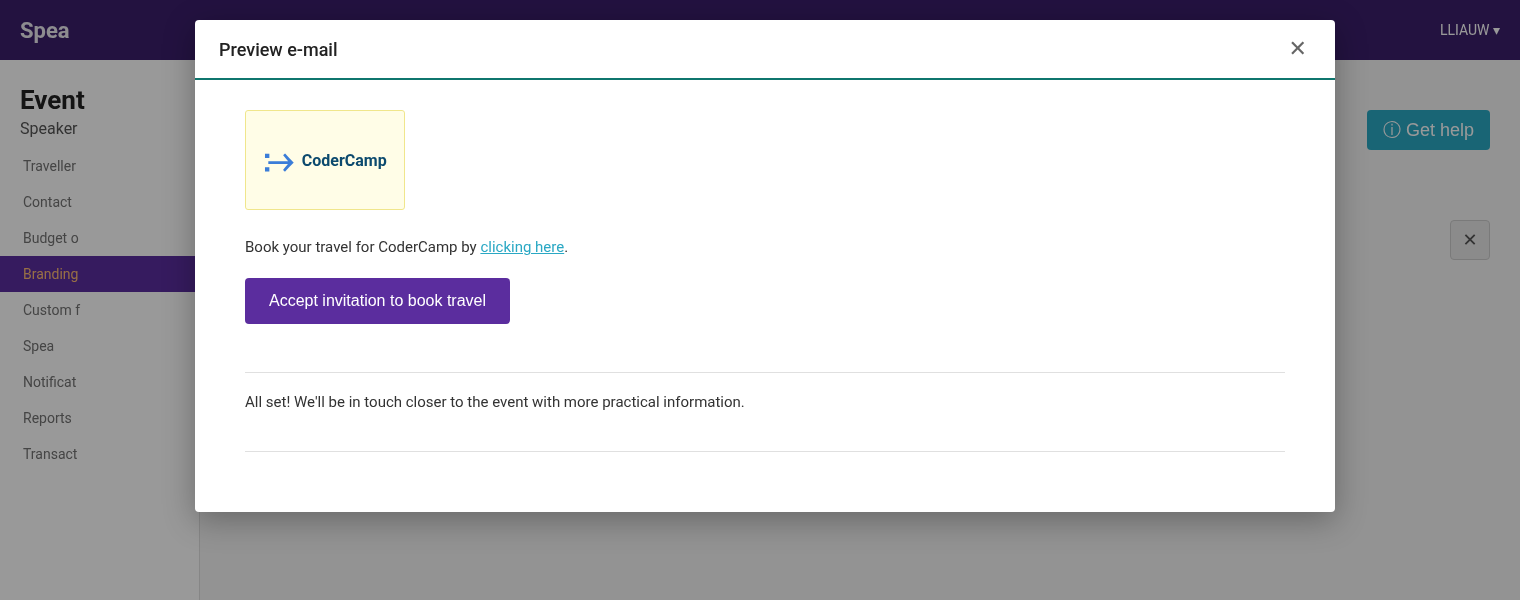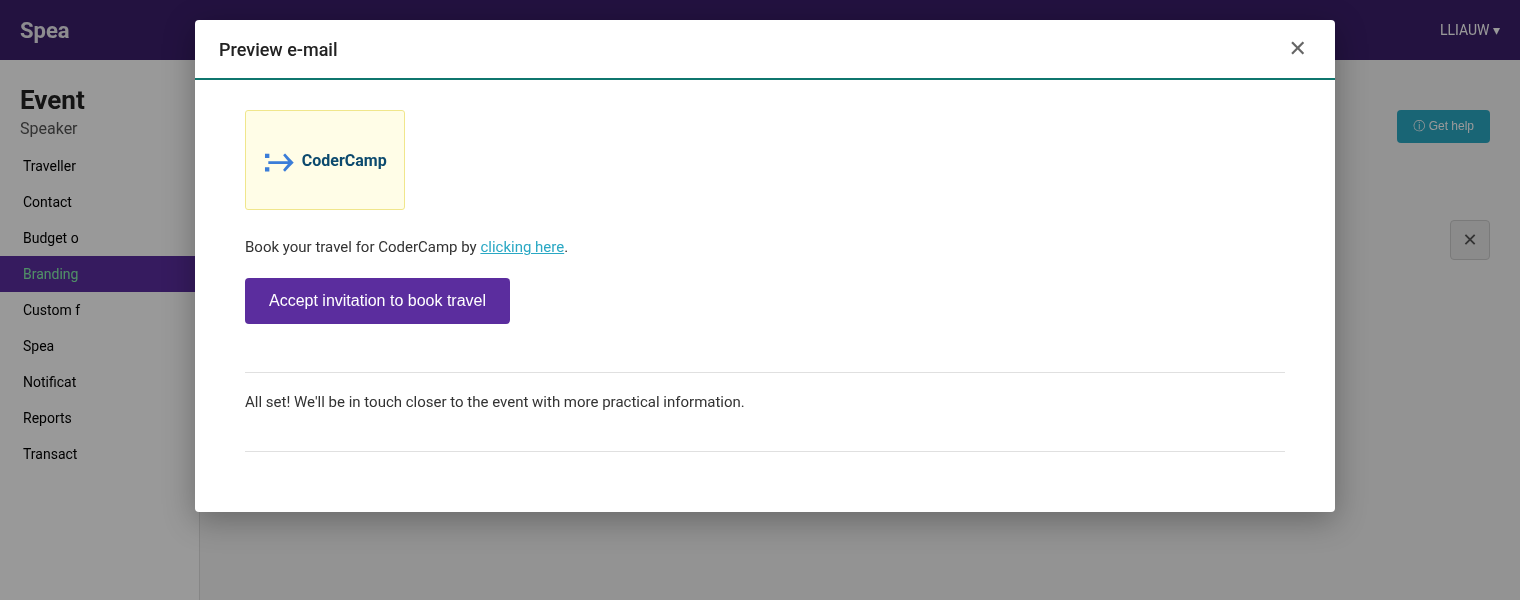--- a/index.html
+++ b/index.html
@@ -76,41 +76,41 @@
       font-size: 16px;
       color: #555;
       margin-top: 4px;
     }
 
     .sidebar-item {
       display: flex;
       align-items: center;
       padding: 10px 20px;
       font-size: 14px;
-      color: #000000;
+      color: #737373;
       cursor: pointer;
       border-left: 3px solid transparent;
     }
 
     .sidebar-item.active {
       background: #5b2d9e;
-      color: #86efac;
+      color: #fdba74;
       border-left-color: #5b2d9e;
     }
 
     .get-help-btn {
       position: absolute;
       top: 110px;
       right: 30px;
       background: #2aa8c4;
       color: white;
       border: none;
       padding: 8px 16px;
       border-radius: 4px;
-      font-size: 12px;
+      font-size: 18px;
       cursor: pointer;
       display: flex;
       align-items: center;
       gap: 6px;
     }
 
     .close-sidebar-btn {
       position: absolute;
       top: 220px;
       right: 30px;

